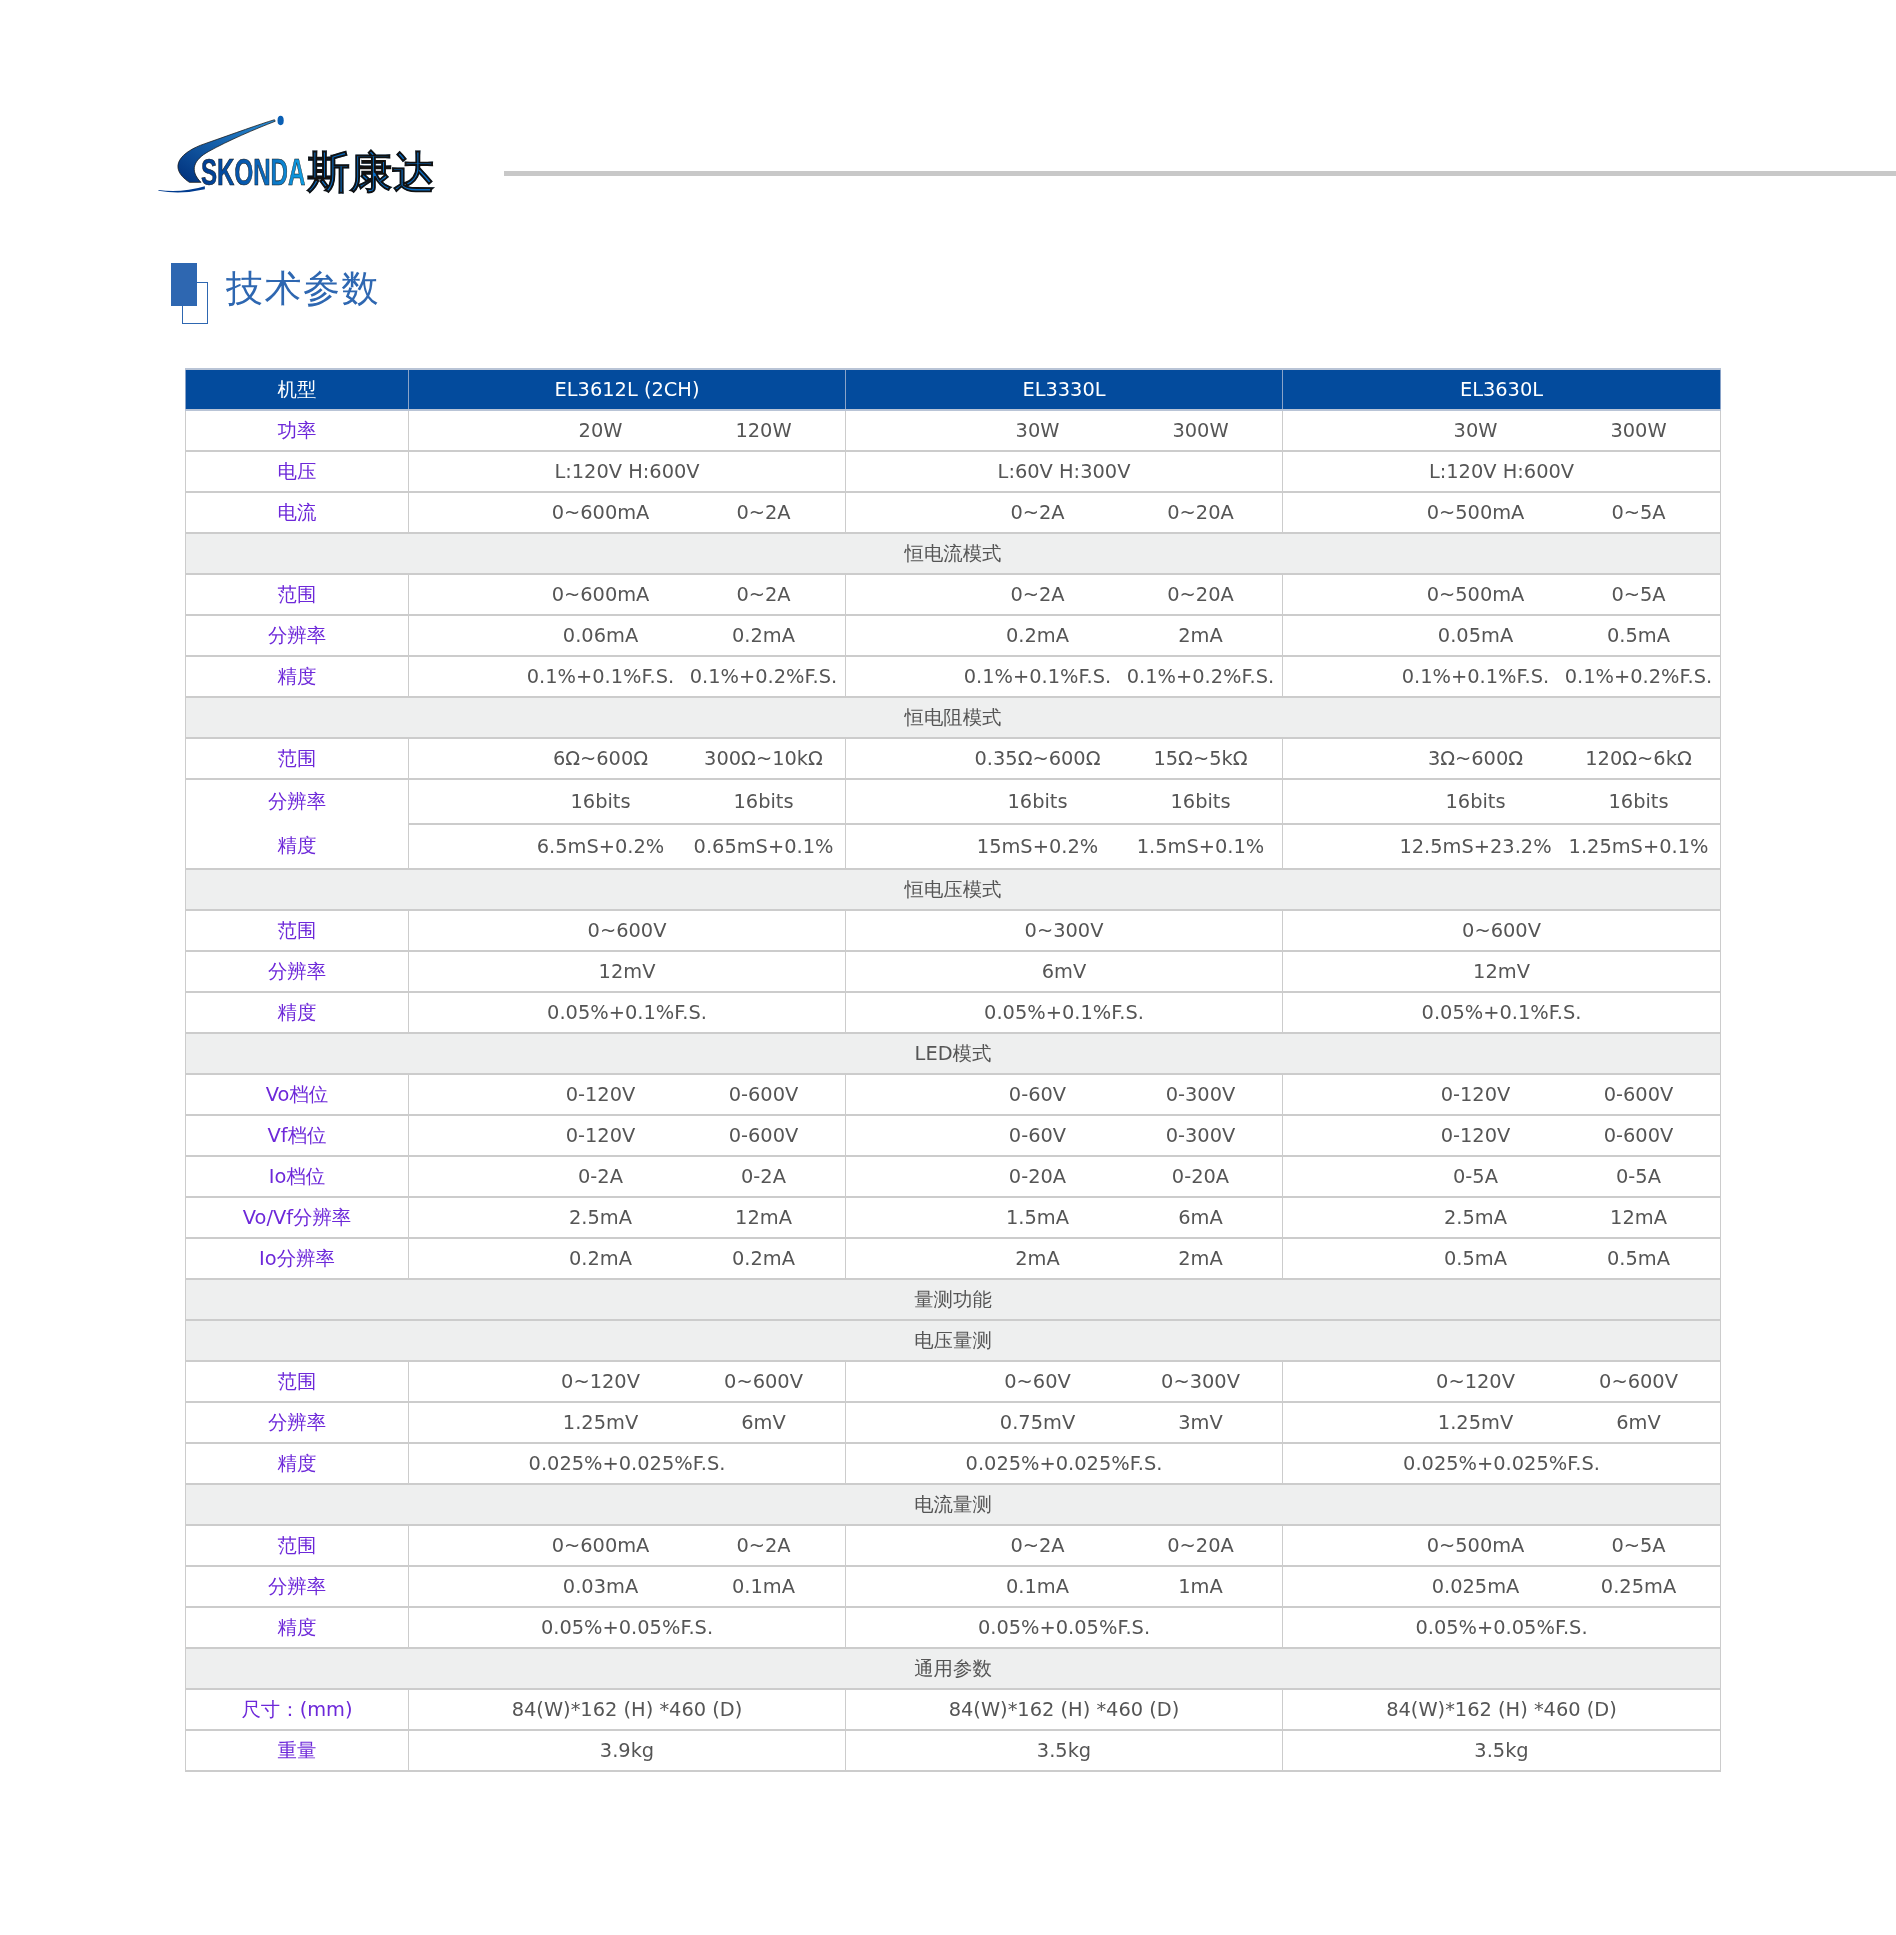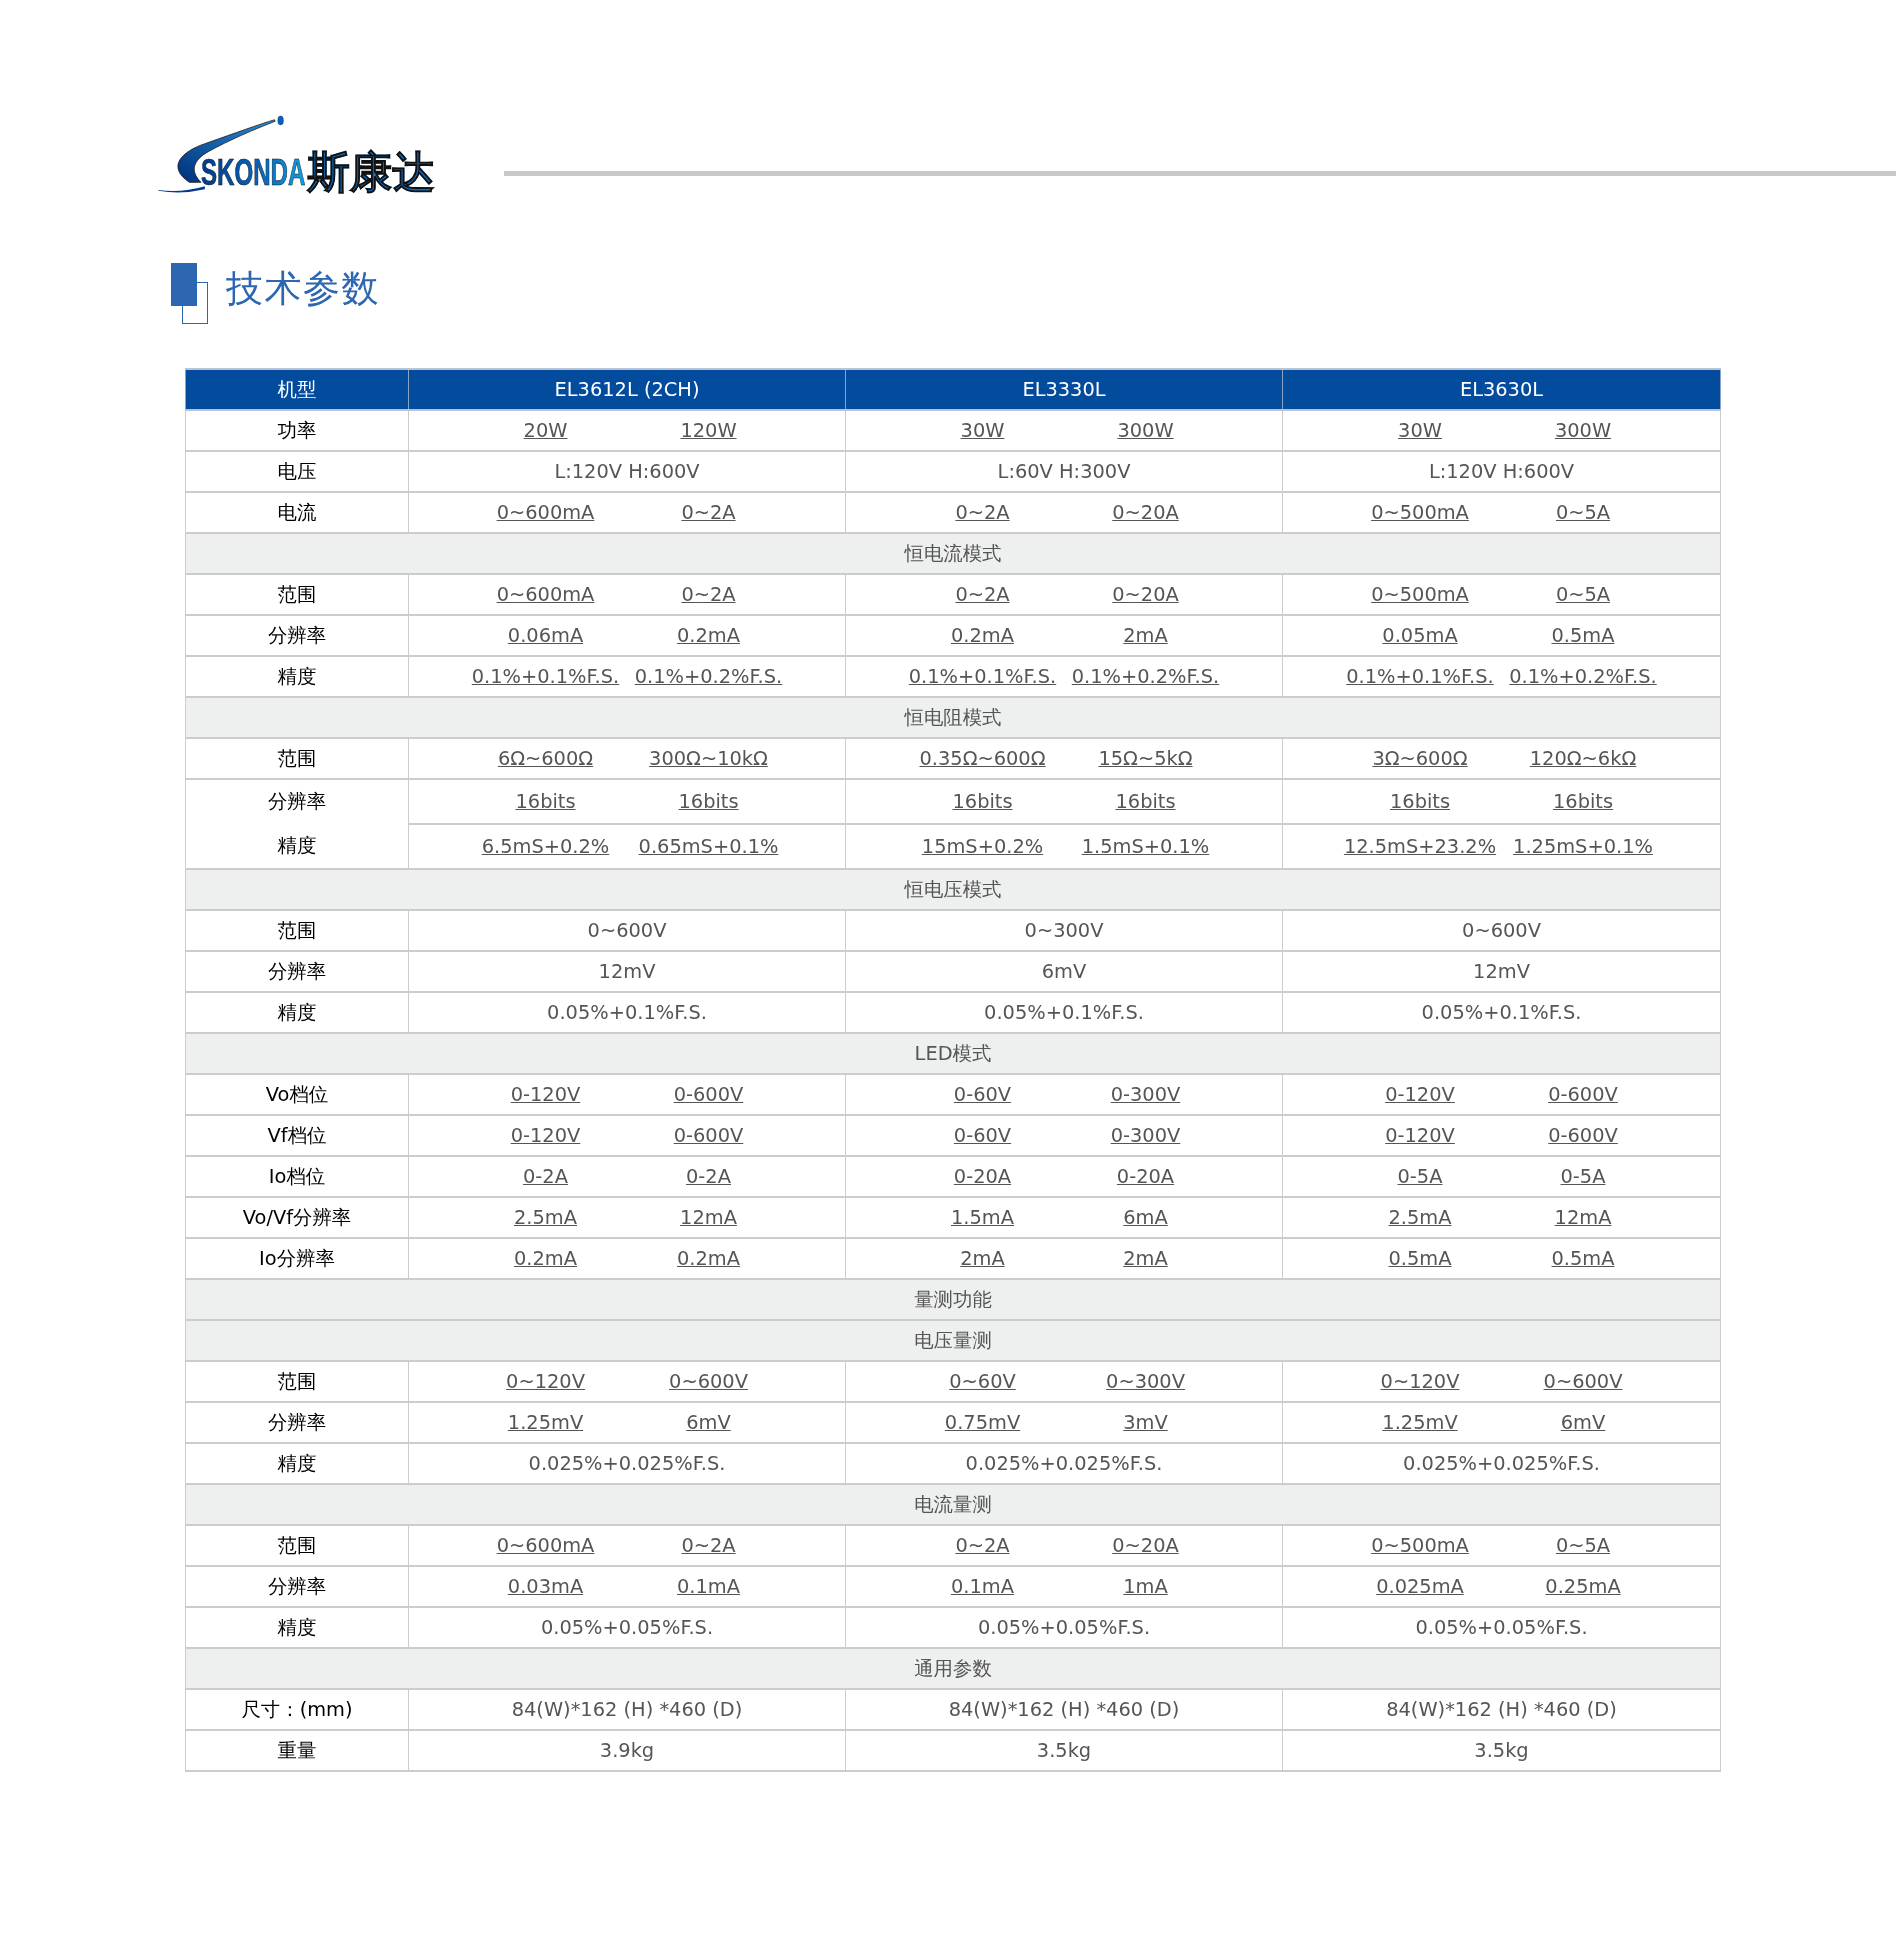--- a/index.html
+++ b/index.html
@@ -41,23 +41,23 @@
     white-space: nowrap; overflow: hidden;
   }
   .spec-table thead th {
     background: #034b9d; color: #ffffff; border-color: #b9c4d6;
     border-left-color: #8aa3c8; border-right-color: #8aa3c8;
   }
   .spec-table tr.section td {
     background: #eeefef;
     margin-top: 35px;
   }
-  .pair { display: flex; justify-content: center; align-items: center; text-decoration: underline; }
+  .pair { display: flex; justify-content: flex-end; align-items: center; }
   .pair span { display: inline-block; width: 163px; text-align: center; }
-  .spec-table td.rowlabel { color: #000000; }
+  .spec-table td.rowlabel { color: #6d28d9; }
 </style>
 </head>
 <body>
 
 <div class="logo">
   <svg viewBox="0 0 820 230" xmlns="http://www.w3.org/2000/svg">
     <defs>
       <linearGradient id="lg1" x1="0" y1="0" x2="1" y2="0">
         <stop offset="0" stop-color="#003b8f"></stop>
         <stop offset="0.55" stop-color="#0a63b8"></stop>

